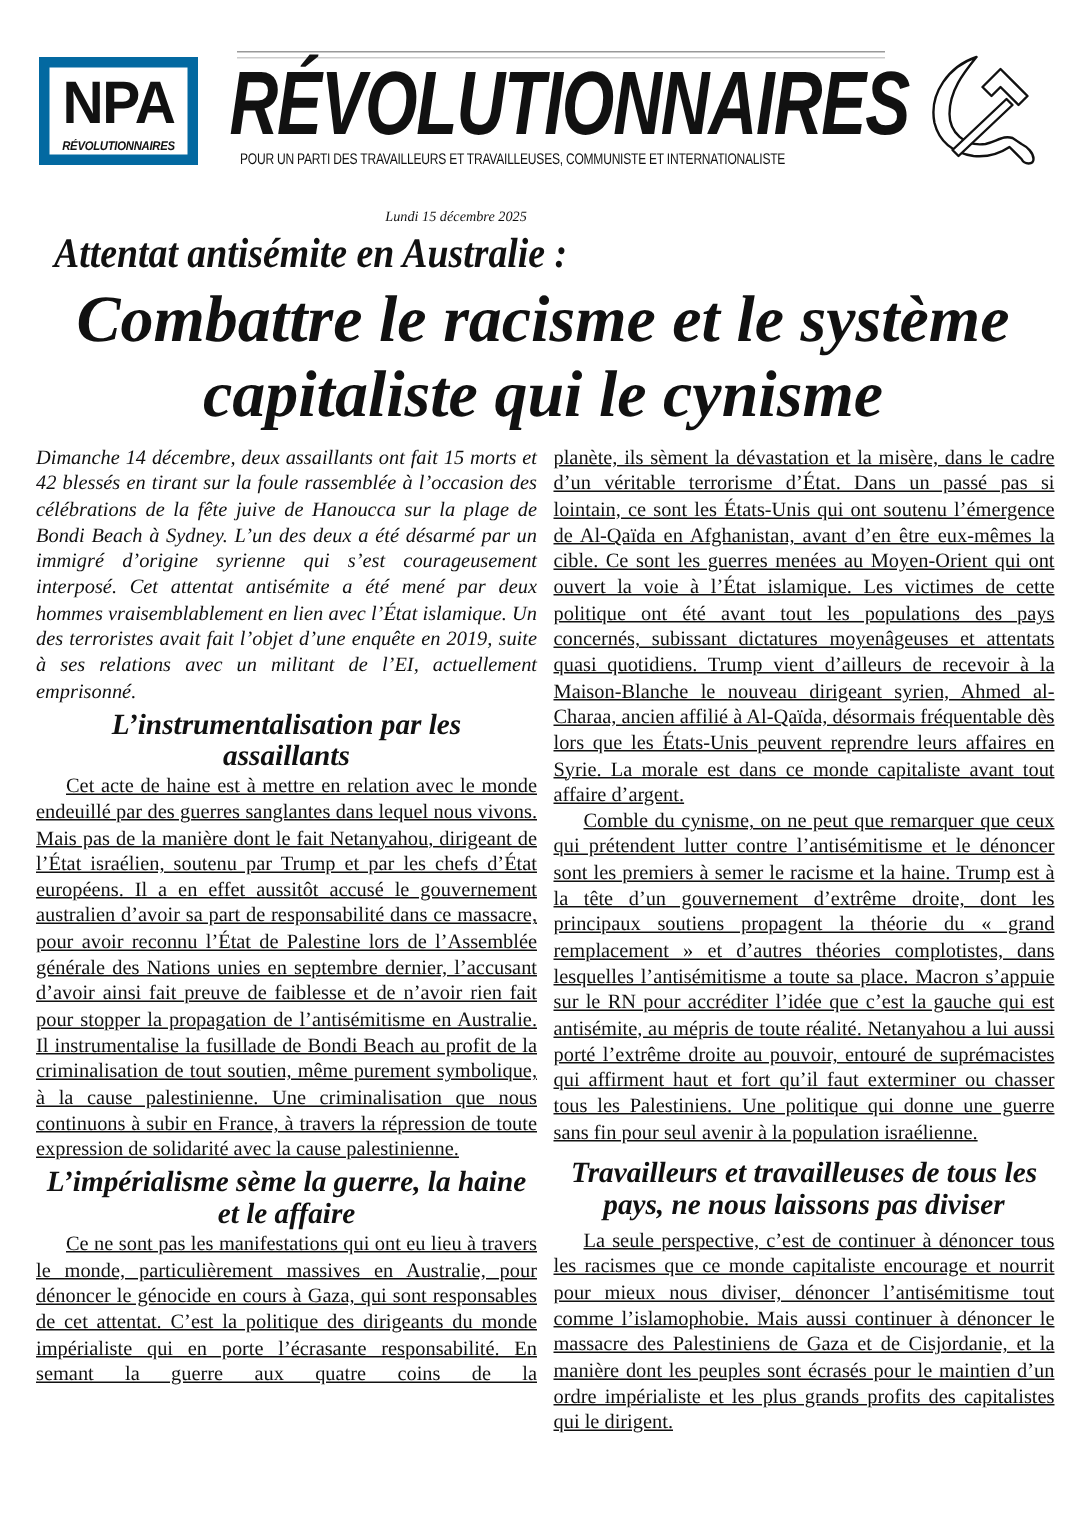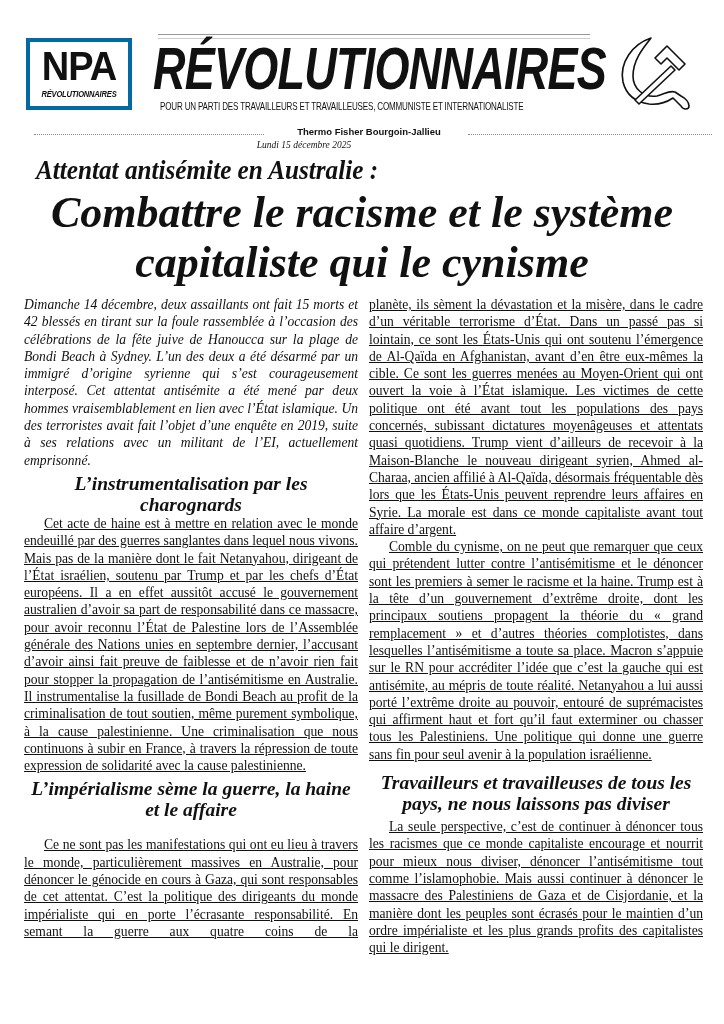--- a/index.html
+++ b/index.html
@@ -1,18 +1,18 @@
 <!DOCTYPE html>
 <html><head>
 <meta charset="utf-8">
 <style>
   html, body { margin: 0; padding: 0; background: #ffffff; }
   body { width: 724px; height: 1024px; position: relative; overflow: hidden; color: #111; }
   .masthead { position: absolute; left: 0; top: 0; width: 724px; height: 160px; }
-  .npa-box { position: absolute; left: 26px; top: 38px; width: 106px; height: 72px; border: 4px solid #0369a1; box-sizing: border-box; text-align: center; }
+  .npa-box { position: absolute; left: 26px; top: 38px; width: 106px; height: 72px; border: 7px solid #0369a1; box-sizing: border-box; text-align: center; }
   .npa-big { font-family: "Liberation Sans", sans-serif; font-weight: bold; font-size: 40px; line-height: 40px; margin-top: 4px; letter-spacing: -1px; transform: scaleX(0.95); }
   .npa-small { font-family: "Liberation Sans", sans-serif; font-weight: bold; font-style: italic; font-size: 8.4px; letter-spacing: -0.2px; margin-top: 3px; transform: scaleX(0.9); }
   .title-rule { position: absolute; left: 158px; top: 34px; width: 432px; height: 3px; border-top: 1px solid #999; border-bottom: 1px solid #ccc; }
   .main-title { position: absolute; left: 153px; top: 34px; width: 445px; font-family: "Liberation Sans", sans-serif; font-weight: bold; font-style: italic; font-size: 60px; line-height: 70px; letter-spacing: -1px; white-space: nowrap; transform-origin: left top; transform: scaleX(0.75); width: 600px; }
   .tagline { position: absolute; left: 160px; top: 101px; font-family: "Liberation Sans", sans-serif; font-size: 10.3px; white-space: nowrap; letter-spacing: -0.2px; transform-origin: left top; transform: scaleX(0.78); width: 560px; }
   .hammer { position: absolute; left: 605px; top: 30px; width: 90px; height: 90px; }
   .org-line { position: absolute; left: 34px; top: 126px; width: 676px; height: 14px; }
   .dots-left, .dots-right { position: absolute; top: 8px; height: 0; border-top: 1px dotted #888; }
   .dots-left { left: 0; width: 230px; }
   .dots-right { left: 434px; width: 244px; }
@@ -42,42 +42,37 @@
   <svg class="hammer" viewBox="0 0 90 90">
     <g fill="#fff" stroke="#111" stroke-width="1.6" stroke-linejoin="round">
 
       <path d="M46 8 C28 14 14 32 18 52 C21 64 30 72 44 74 C54 75 62 72 68 68 L76 76 C78 80 84 80 84 76 C84 72 80 68 76 66 L70 62 C64 60 60 64 52 66 C38 68 28 58 28 46 C28 30 38 18 46 8 Z"></path>
 
       <path d="M30 70 L66 36 L70 40 L34 74 Z"></path>
 
       <path d="M50 28 L62 16 L80 34 L74 40 L62 28 L56 34 Z"></path>
     </g>
   </svg>
-  <div class="org-line">
-    <div class="dots-left"></div>
-    <div class="org-name">Thermo Fisher Bourgoin-Jallieu</div>
-    <div class="dots-right"></div>
-  </div>
   <div class="date">Lundi 15 décembre 2025</div>
 </div>
 
 <div class="kicker">Attentat antisémite en Australie :</div>
 <div class="headline">
   <div>Combattre le racisme et le système</div>
   <div>capitaliste qui le cynisme</div>
 </div>
 
 <div class="col col-left">
   <p class="lead">Dimanche 14 décembre, deux assaillants ont fait 15 morts et 42 blessés en tirant sur la foule rassemblée à l’occasion des célébrations de la fête juive de Hanoucca sur la plage de Bondi Beach à Sydney. L’un des deux a été désarmé par un immigré d’origine syrienne qui s’est courageusement interposé. Cet attentat antisémite a été mené par deux hommes vraisemblablement en lien avec l’État islamique. Un des terroristes avait fait l’objet d’une enquête en 2019, suite à ses relations avec un militant de l’EI, actuellement emprisonné.</p>
   <div class="gap-s"></div>
-  <h2 class="sub" style="padding:0 20px;">L’instrumentalisation par les charognards</h2>
+  <h2 class="sub" style="padding:0 20px;">L’instrumentalisation par les assaillants</h2>
   <p class="body">Cet acte de haine est à mettre en relation avec le monde endeuillé par des guerres sanglantes dans lequel nous vivons. Mais pas de la manière dont le fait Netanyahou, dirigeant de l’État israélien, soutenu par Trump et par les chefs d’État européens. Il a en effet aussitôt accusé le gouvernement australien d’avoir sa part de responsabilité dans ce massacre, pour avoir reconnu l’État de Palestine lors de l’Assemblée générale des Nations unies en septembre dernier, l’accusant d’avoir ainsi fait preuve de faiblesse et de n’avoir rien fait pour stopper la propagation de l’antisémitisme en Australie. Il instrumentalise la fusillade de Bondi Beach au profit de la criminalisation de tout soutien, même purement symbolique, à la cause palestinienne. Une criminalisation que nous continuons à subir en France, à travers la répression de toute expression de solidarité avec la cause palestinienne.</p>
   <div class="gap-s"></div>
   <h2 class="sub">L’impérialisme sème la guerre, la haine et le affaire</h2>
-  <p class="body" style="text-align-last: justify; margin-top: 16px;">Ce ne sont pas les manifestations qui ont eu lieu à travers le monde, particulièrement massives en Australie, pour dénoncer le génocide en cours à Gaza, qui sont responsables de cet attentat. C’est la politique des dirigeants du monde impérialiste qui en porte l’écrasante responsabilité. En semant la guerre aux quatre coins de la</p>
+  <p class="body" style="text-align-last: justify;">Ce ne sont pas les manifestations qui ont eu lieu à travers le monde, particulièrement massives en Australie, pour dénoncer le génocide en cours à Gaza, qui sont responsables de cet attentat. C’est la politique des dirigeants du monde impérialiste qui en porte l’écrasante responsabilité. En semant la guerre aux quatre coins de la</p>
 </div>
 
 <div class="col col-right">
   <p class="body" style="text-indent:0;">planète, ils sèment la dévastation et la misère, dans le cadre d’un véritable terrorisme d’État. Dans un passé pas si lointain, ce sont les États-Unis qui ont soutenu l’émergence de Al-Qaïda en Afghanistan, avant d’en être eux-mêmes la cible. Ce sont les guerres menées au Moyen-Orient qui ont ouvert la voie à l’État islamique. Les victimes de cette politique ont été avant tout les populations des pays concernés, subissant dictatures moyenâgeuses et attentats quasi quotidiens. Trump vient d’ailleurs de recevoir à la Maison-Blanche le nouveau dirigeant syrien, Ahmed al-Charaa, ancien affilié à Al-Qaïda, désormais fréquentable dès lors que les États-Unis peuvent reprendre leurs affaires en Syrie. La morale est dans ce monde capitaliste avant tout affaire d’argent.</p>
   <p class="body">Comble du cynisme, on ne peut que remarquer que ceux qui prétendent lutter contre l’antisémitisme et le dénoncer sont les premiers à semer le racisme et la haine. Trump est à la tête d’un gouvernement d’extrême droite, dont les principaux soutiens propagent la théorie du « grand remplacement » et d’autres théories complotistes, dans lesquelles l’antisémitisme a toute sa place. Macron s’appuie sur le RN pour accréditer l’idée que c’est la gauche qui est antisémite, au mépris de toute réalité. Netanyahou a lui aussi porté l’extrême droite au pouvoir, entouré de suprémacistes qui affirment haut et fort qu’il faut exterminer ou chasser tous les Palestiniens. Une politique qui donne une guerre sans fin pour seul avenir à la population israélienne.</p>
   <div class="gap-s" style="height:9px;"></div>
   <h2 class="sub">Travailleurs et travailleuses de tous les pays, ne nous laissons pas diviser</h2>
   <div class="gap-s"></div>
   <p class="body">La seule perspective, c’est de continuer à dénoncer tous les racismes que ce monde capitaliste encourage et nourrit pour mieux nous diviser, dénoncer l’antisémitisme tout comme l’islamophobie. Mais aussi continuer à dénoncer le massacre des Palestiniens de Gaza et de Cisjordanie, et la manière dont les peuples sont écrasés pour le maintien d’un ordre impérialiste et les plus grands profits des capitalistes qui le dirigent.</p>
 </div>

